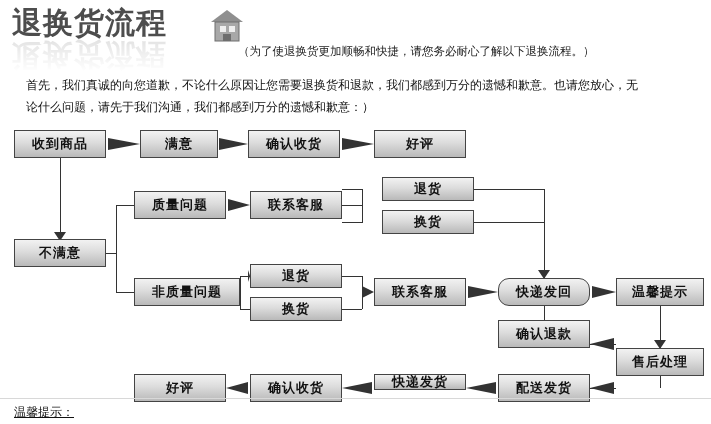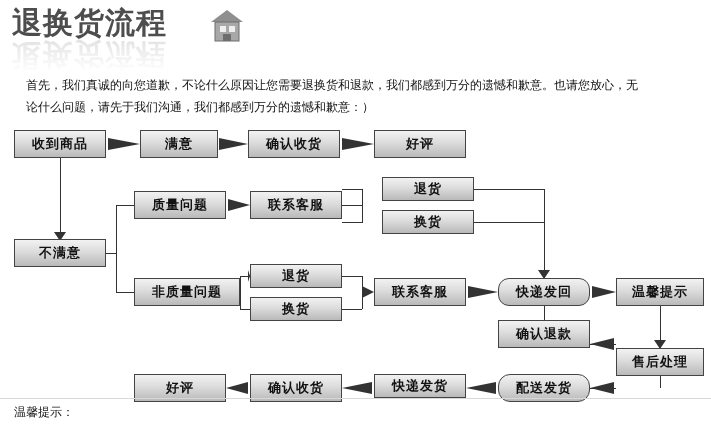--- a/index.html
+++ b/index.html
@@ -56,21 +56,21 @@
 
   
   .ln{position:absolute;background:#333;}
   .h{height:1px;}
   .v{width:1px;}
 
   svg.arrows{position:absolute;left:0;top:0;width:711px;height:424px;pointer-events:none;}
 
   .footer{
     position:absolute;left:14px;top:404px;
-    font-size:12px;color:#111;
+    font-size:12px;color:#111;text-decoration:underline;
   }
   .rule{
     position:absolute;left:0;top:398px;width:711px;height:1px;background:#d8d8d8;
   }
 </style>
 </head>
 <body>
 
 <div id="stage">
 
@@ -82,20 +82,21 @@
   <div class="house-icon">
     <svg width="34" height="34" viewBox="0 0 34 34">
       <polygon points="17,2 33,14 1,14" fill="#8f8f8f"></polygon>
       <rect x="5" y="14" width="24" height="19" fill="#a8a8a8" stroke="#6e6e6e" stroke-width="1"></rect>
       <rect x="10" y="18" width="6" height="6" fill="#efefef"></rect>
       <rect x="19" y="18" width="6" height="6" fill="#efefef"></rect>
       <rect x="13" y="26" width="8" height="7" fill="#6e6e6e"></rect>
     </svg>
   </div>
 
+  <div class="subtitle">（为了使退换货更加顺畅和快捷，请您务必耐心了解以下退换流程。）</div>
 
   <div class="intro">
     <span>首先，我们真诚的向您道歉，不论什么原因让您需要退换货和退款，我们都感到万分的遗憾和歉意。也请您放心，无</span>
     <span class="ln2">论什么问题，请先于我们沟通，我们都感到万分的遗憾和歉意：）</span>
   </div>
 
   <div class="ln v" style="left:60px;top:158px;height:81px;"></div>
   <div class="ln v" style="left:116px;top:205px;height:88px;"></div>
   <div class="ln h" style="left:106px;top:253px;width:10px;"></div>
   <div class="ln h" style="left:116px;top:205px;width:18px;"></div>
@@ -176,20 +177,20 @@
   <div class="box" style="left:250px;top:264px;width:92px;height:24px;">退货</div>
   <div class="box" style="left:250px;top:297px;width:92px;height:24px;">换货</div>
 
   <div class="box" style="left:374px;top:278px;width:92px;height:28px;">联系客服</div>
   <div class="box" style="left:498px;top:278px;width:92px;height:28px;border-radius:11px;">快递发回</div>
   <div class="box" style="left:616px;top:278px;width:88px;height:28px;">温馨提示</div>
 
   <div class="box" style="left:498px;top:320px;width:92px;height:28px;">确认退款</div>
   <div class="box" style="left:616px;top:348px;width:88px;height:28px;font-family:Liberation Mono, monospace;">售后处理</div>
 
-  <div class="box" style="left:498px;top:374px;width:92px;height:28px;border-radius:12px;">配送发货</div>
-  <div class="box" style="left:374px;top:374px;width:92px;height:24px;">快递发货</div>
+  <div class="box" style="left:498px;top:374px;width:92px;height:28px;">配送发货</div>
+  <div class="box" style="left:374px;top:374px;width:92px;height:16px;">快递发货</div>
   <div class="box" style="left:250px;top:374px;width:92px;height:28px;">确认收货</div>
   <div class="box" style="left:134px;top:374px;width:92px;height:28px;">好评</div>
 
   <div class="rule"></div>
   <div class="footer">温馨提示：</div>
 </div>
 
 </body></html>

